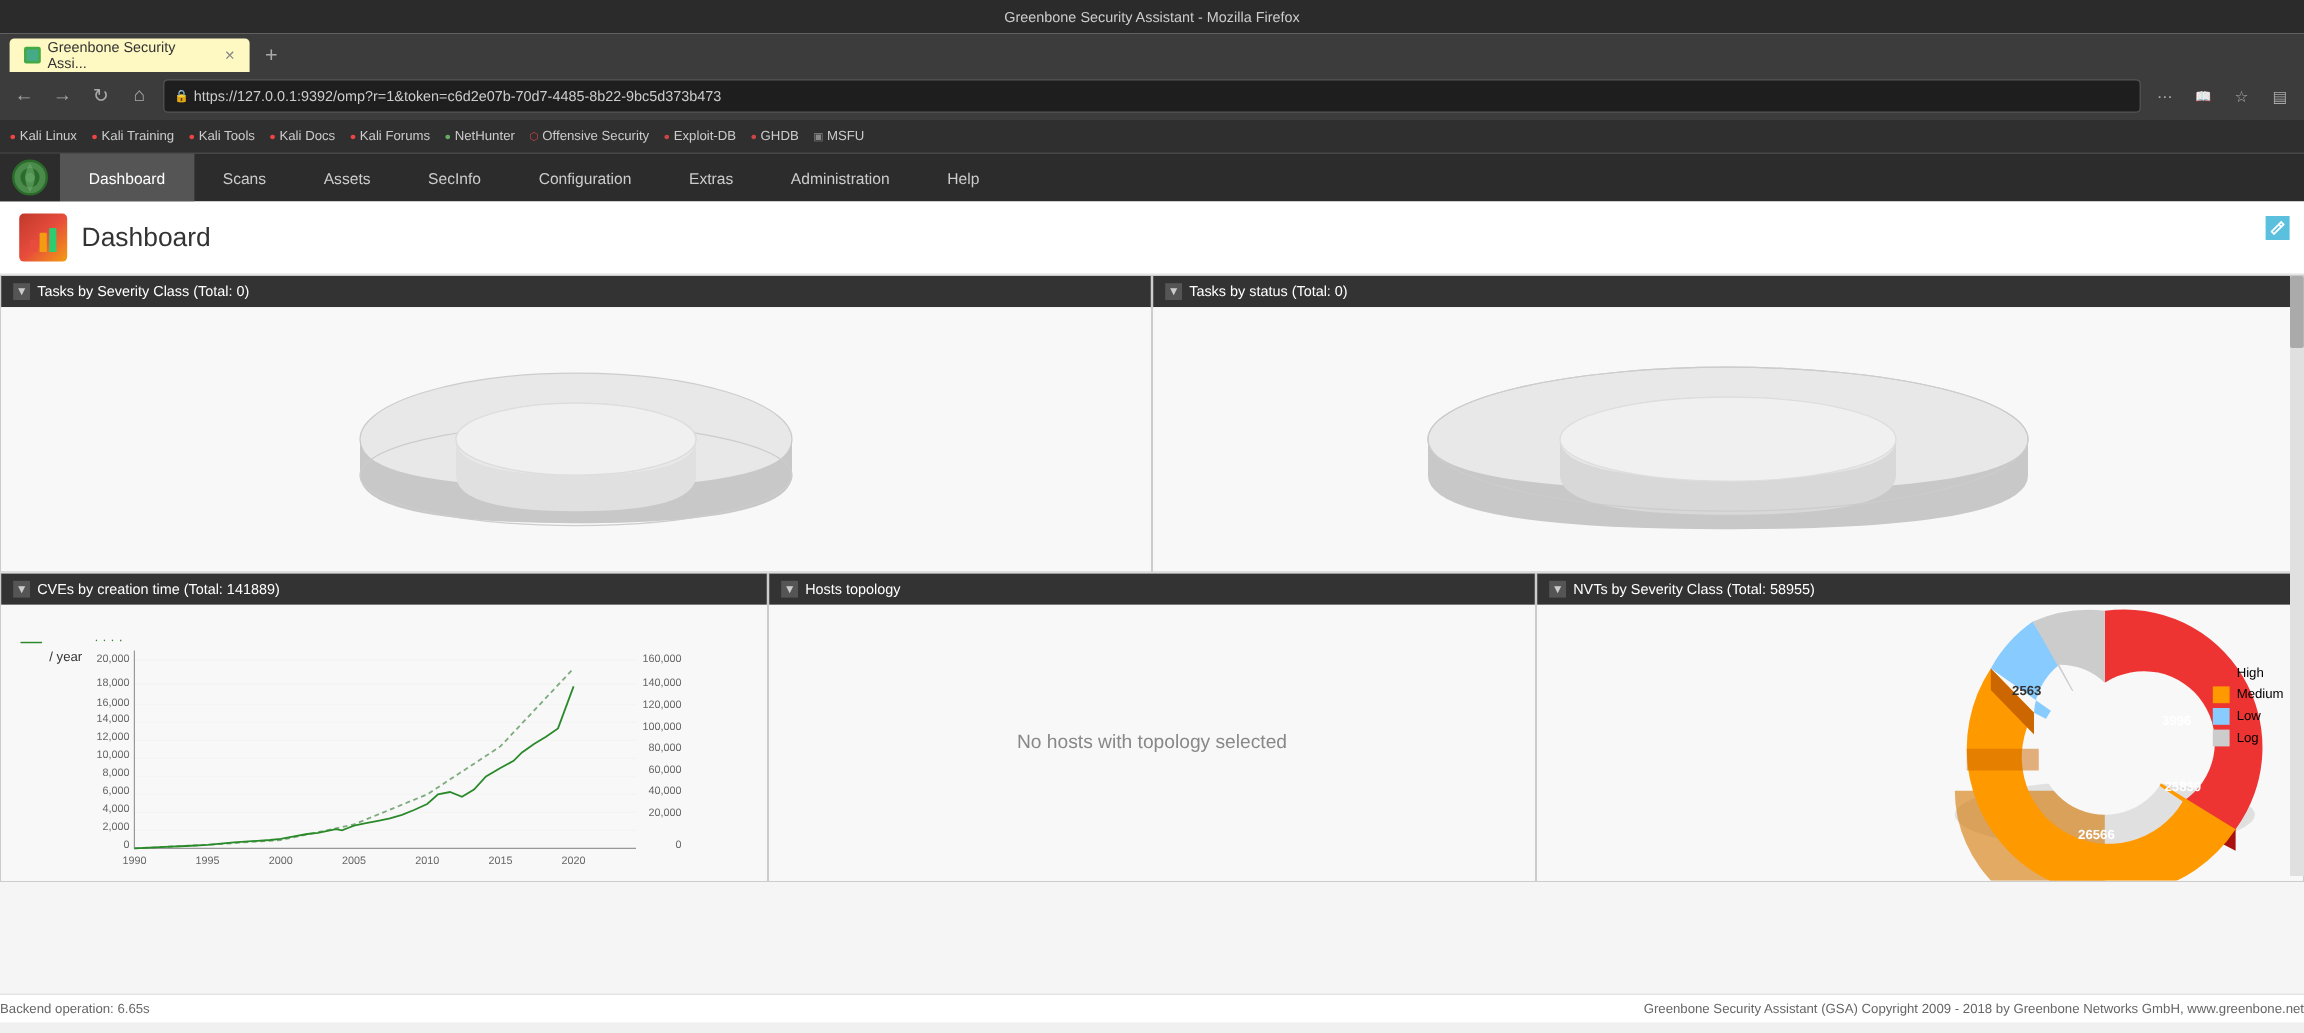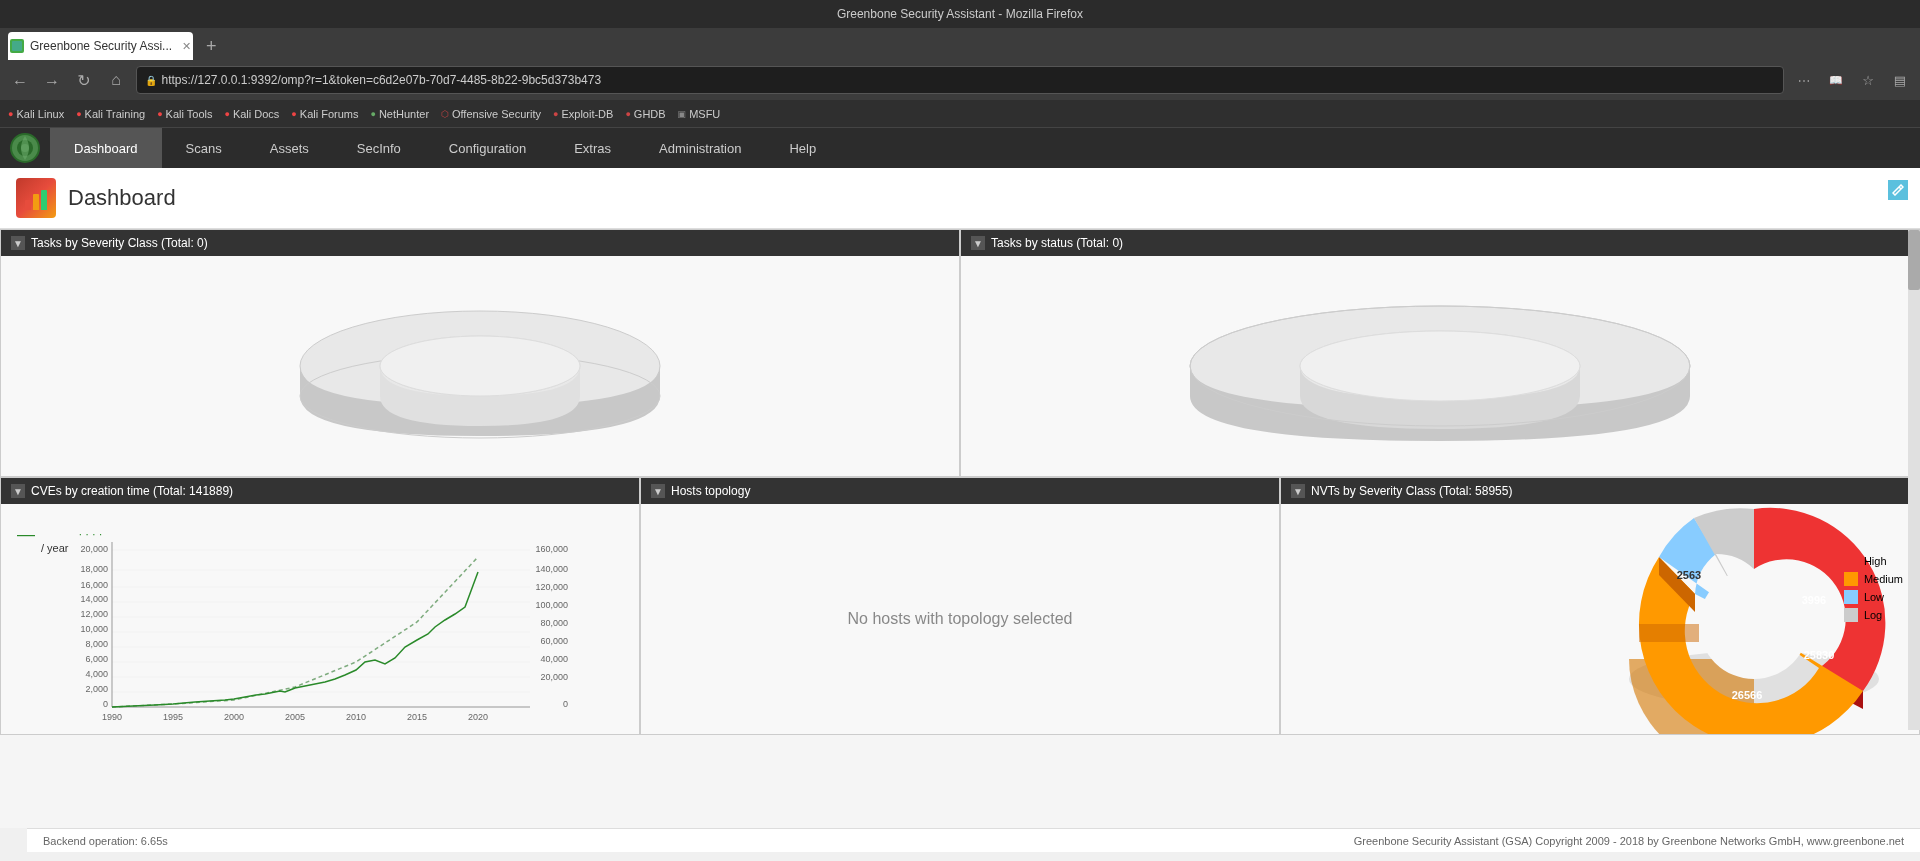--- a/index.html
+++ b/index.html
@@ -65,23 +65,23 @@
 
     
     .browser-tabs {
       background: #3c3c3c;
       height: 32px;
       display: flex;
       align-items: flex-end;
       padding: 0 8px;
     }
     .browser-tab {
-      background: #ffffff;
+      background: #fef9c3;
       height: 28px;
-      padding: 0 2px;
+      padding: 0 12px;
       border-radius: 4px 4px 0 0;
       display: flex;
       align-items: center;
       gap: 6px;
       font-size: 12px;
       color: #333;
       max-width: 200px;
       overflow: hidden;
     }
     .browser-tab-favicon { width: 14px; height: 14px; background: #4a4; border-radius: 2px; display: flex; align-items: center; justify-content: center; }
@@ -215,28 +215,27 @@
       height: 100%;
       display: flex;
       align-items: center;
       justify-content: center;
     }
 
     
     .page-footer {
       background: #fff;
       border-top: 1px solid #ddd;
-      padding: 4px 16px;
+      padding: 4px 0;
       display: flex;
       justify-content: space-between;
       align-items: center;
       font-size: 11px;
       color: #666;
       height: 24px;
-      margin-left: 27px;
     }
 
     
     .legend {
       position: absolute;
       right: 16px;
       top: 50px;
       display: flex;
       flex-direction: column;
       gap: 4px;

